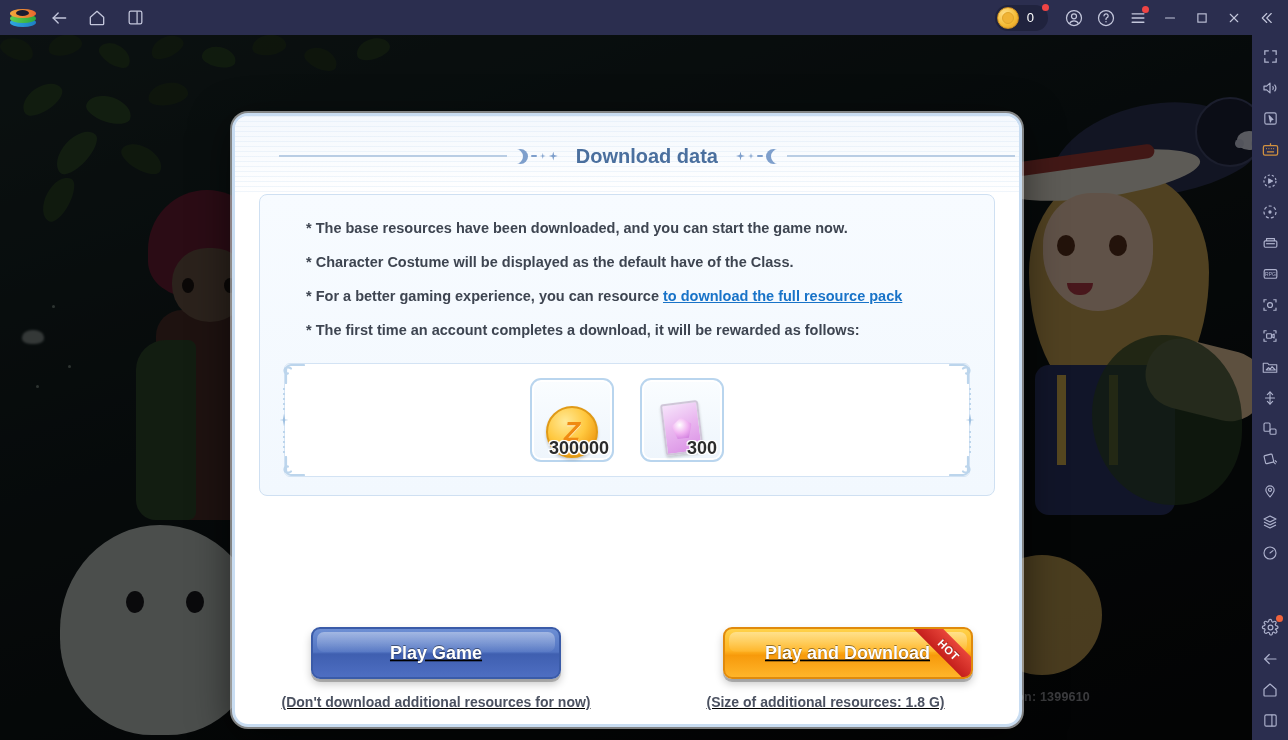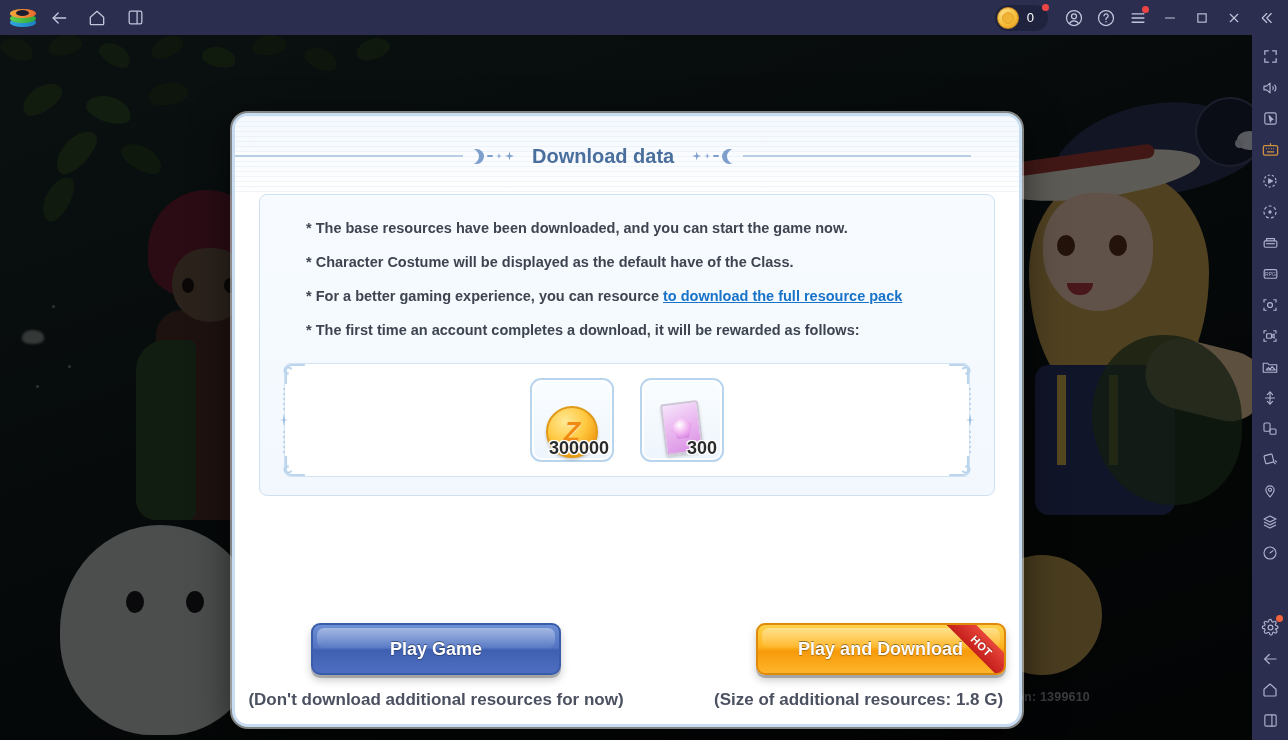--- a/index.html
+++ b/index.html
@@ -186,21 +186,21 @@
     position:relative; height:78px;
     background: linear-gradient(#f4f8fd, #ffffff);
   }
   .dlg-stripes{
     position:absolute; inset:0;
     background: repeating-linear-gradient(to bottom, rgba(212,228,244,.45) 0px, rgba(212,228,244,.45) 1px, transparent 1px, transparent 5px);
     opacity:.8;
   }
   .dlg-titlerow{
     position:absolute; left:0; right:4px; top:26px; height:28px;
-    display:flex; align-items:center; justify-content:flex-start; gap:0px;
+    display:flex; align-items:center; justify-content:flex-end; gap:0px;padding-left:8px;
   }
   .rule { height:2px; background:#b9cde4; flex:0 0 auto; }
   .rule.l{ width:228px; margin-right:6px;}
   .rule.r{ width:228px; margin-left:6px;}
   .orn { display:flex; align-items:center; gap:3px; color:#7e9fcc; }
   .moon {
     width:15px;height:15px;border-radius:50%;
     box-shadow: inset -5px 0 0 0 #7e9fcc;
   }
   .moon.flip { box-shadow: inset 5px 0 0 0 #7e9fcc; }
@@ -299,21 +299,21 @@
     width:20px;height:21px;
     background: radial-gradient(circle at 40% 32%, #ffffff 0%, #f1b3f2 45%, #c367d6 100%);
     clip-path: polygon(50% 0%, 100% 36%, 78% 100%, 22% 100%, 0% 36%);
   }
 
   
   .btn-row{
     position:absolute; left:0; right:0; bottom:14px;
     display:flex; justify-content:center; gap:88px;
   }
-  .btn-col{ display:flex; flex-direction:column; align-items:center; }
+  .btn-col{ display:flex; flex-direction:column; align-items:center;text-decoration:underline; }
   .gbtn{
     position:relative;
     width:250px; height:52px;
     border-radius:9px;
     display:flex;align-items:center;justify-content:center;
     cursor:pointer;
     font-size:18px; font-weight:bold; color:#ffffff;
     text-shadow: 0 -1px 0 rgba(0,0,0,.42), 0 1px 1px rgba(0,0,0,.3);
     overflow:hidden;
     box-shadow: 0 3px 0 rgba(0,0,0,.22), 0 5px 8px rgba(0,0,0,.22);
@@ -340,21 +340,21 @@
   .hot-ribbon .band{
     position:absolute; right:-20px; top:11px;
     width:86px; height:21px;
     background: linear-gradient(#e8453a,#c41f1c);
     transform: rotate(45deg);
     display:flex;align-items:center;justify-content:center;
     color:#fff; font-size:11px; font-weight:bold; letter-spacing:.5px;
     text-shadow: 0 -1px 0 rgba(0,0,0,.3);
   }
   .btn-caption{
-    margin-top:15px; font-size:17px; font-weight:bold; color:#4b5160;
+    margin-top:15px; font-size:14px; font-weight:bold; color:#4b5160;
     white-space:nowrap;
   }
 </style>
 </head>
 <body>
 
 <div id="app">
 
   <div id="titlebar">
     <div class="tb-logo">

